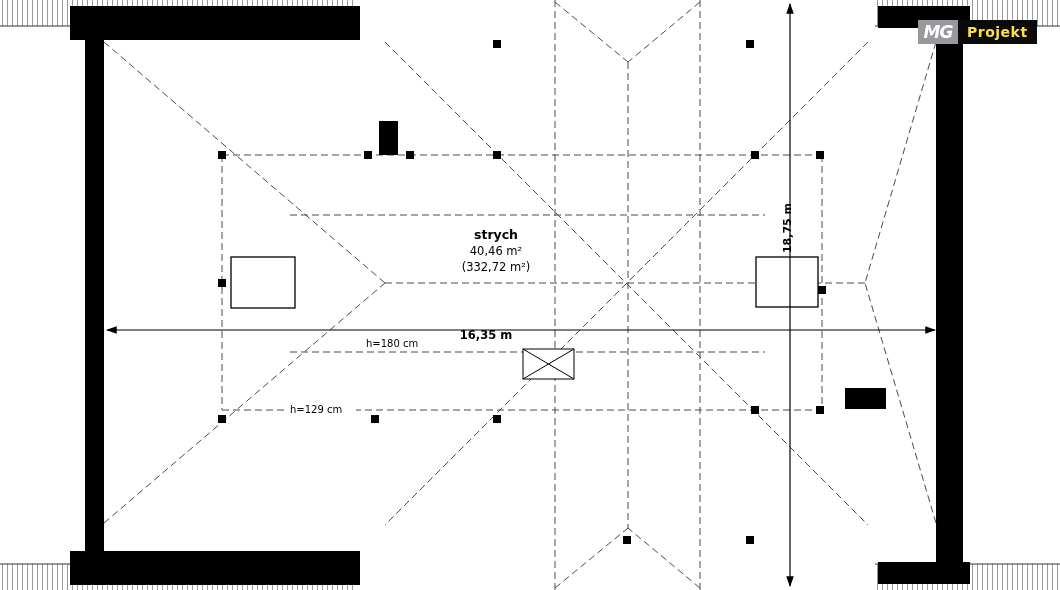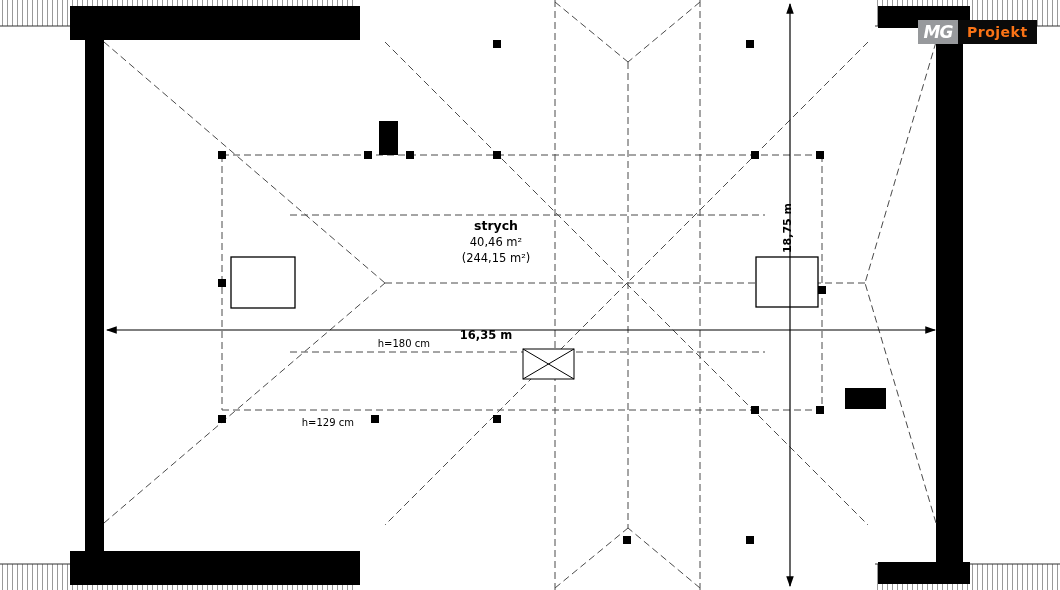--- a/index.html
+++ b/index.html
@@ -2,32 +2,32 @@
 <html><head>
 <meta charset="utf-8">
 <style>
   html,body{margin:0;padding:0;background:#fff;}
   .stage{
     position:relative;width:1060px;height:590px;background:#fff;overflow:hidden;
     font-family:"DejaVu Sans","Liberation Sans",sans-serif;color:#000;
   }
   .stage svg{position:absolute;left:0;top:0;}
   .txt{position:absolute;white-space:nowrap;}
-  .area-label{left:416px;top:218px;width:160px;text-align:center;line-height:16px;font-size:11.5px;}
+  .area-label{left:416px;top:227px;width:160px;text-align:center;line-height:16px;font-size:11.5px;}
   .area-label .room-name{font-weight:bold;font-size:12.5px;}
   .dim-w{left:426px;top:328px;width:120px;text-align:center;font-weight:bold;font-size:11.5px;}
   .dim-d{left:752px;top:221px;width:72px;height:14px;text-align:center;font-weight:bold;font-size:11px;
          transform:rotate(-90deg);transform-origin:center;}
-  .hline-label{font-size:10px;text-align:right;background:#fff;padding:0 2px;}
+  .hline-label{font-size:10px;text-align:left;background:#fff;padding:0 2px;}
   .h180{left:364px;top:338px;width:64px;}
-  .h129{left:288px;top:417px;width:64px;}
+  .h129{left:288px;top:404px;width:64px;}
   .logo{position:absolute;left:918px;top:20px;height:24px;display:flex;align-items:stretch;}
   .logo-mg{width:40px;background:#97999c;color:#fff;font-style:italic;font-weight:bold;font-size:17px;
            display:flex;align-items:center;justify-content:center;letter-spacing:-1px;}
-  .logo-projekt{background:#0a0a0a;color:#f97316;font-weight:bold;font-size:14px;display:flex;
+  .logo-projekt{background:#0a0a0a;color:#fde047;font-weight:bold;font-size:14px;display:flex;
                 align-items:center;padding:0 9px;letter-spacing:.5px;}
 </style>
 </head>
 <body>
 
 <div class="stage">
 
   <svg width="1060" height="590" viewBox="0 0 1060 590">
     <defs>
       <pattern id="hatch" width="5" height="26" patternUnits="userSpaceOnUse">
@@ -122,21 +122,21 @@
 
     <g stroke="#000" stroke-width="1.2">
       <line x1="107" y1="330" x2="935" y2="330" marker-start="url(#arr)" marker-end="url(#arr)"></line>
       <line x1="790" y1="4" x2="790" y2="586" marker-start="url(#arr)" marker-end="url(#arr)"></line>
     </g>
   </svg>
 
   <div class="txt area-label">
     <div class="room-name">strych</div>
     <div>40,46 m²</div>
-    <div>(244,15 m²)</div>
+    <div>(332,72 m²)</div>
   </div>
 
   <div class="txt dim-w">16,35 m</div>
   <div class="txt dim-d">18,75 m</div>
   <div class="txt hline-label h180">h=180 cm</div>
   <div class="txt hline-label h129">h=129 cm</div>
 
   <div class="logo">
     <span class="logo-mg">MG</span>
     <span class="logo-projekt">Projekt</span>

